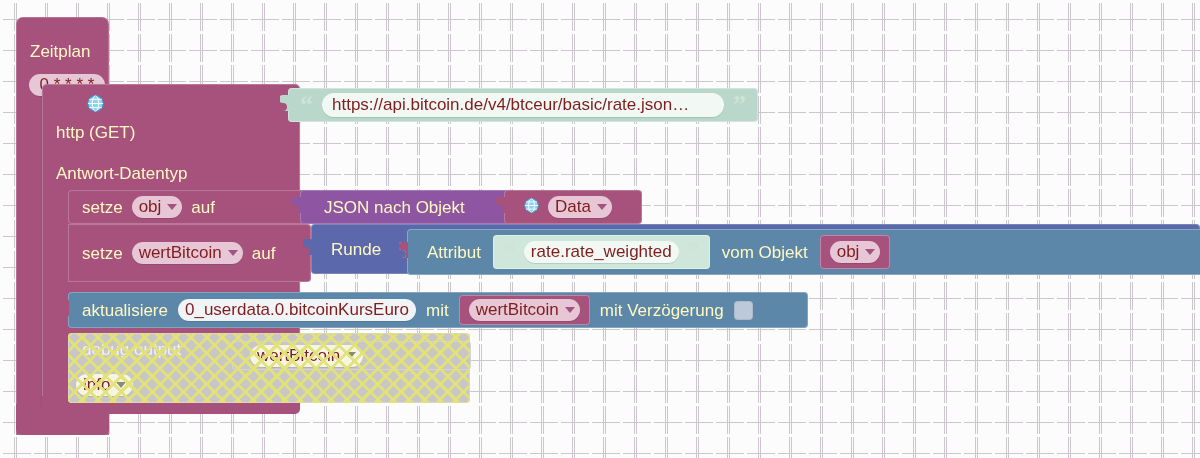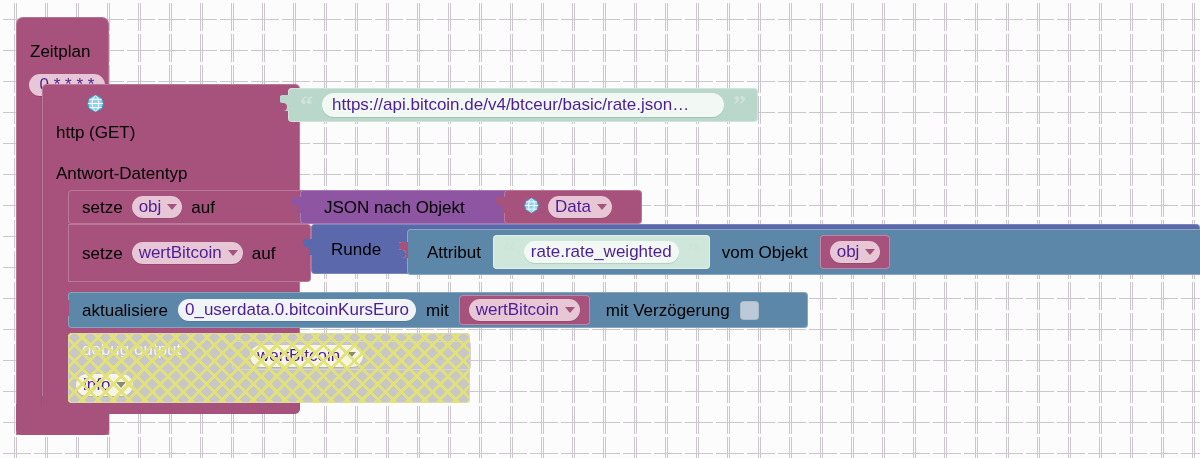--- a/index.html
+++ b/index.html
@@ -32,27 +32,27 @@
     mix-blend-mode:normal;
     -webkit-mask-image:
       repeating-linear-gradient(to right, #000 0 3px, transparent 3px 31px),
       repeating-linear-gradient(to bottom, #000 0 3px, transparent 3px 31px);
     -webkit-mask-composite:xor;
     mask-composite:exclude;
   }
 
   
   .blk{position:absolute;box-sizing:border-box;}
-  .lbl{color:#000000;font-size:17px;line-height:1;white-space:nowrap;}
+  .lbl{color:#fef9c3;font-size:17px;line-height:1;white-space:nowrap;}
 
   
   .field{
     display:inline-flex;align-items:center;justify-content:center;
     background:#e7c6d6;border-radius:12px;padding:2px 7px 3px;
-    color:#4c1d95;font-size:17px;line-height:1;white-space:nowrap;
+    color:#7f1d1d;font-size:17px;line-height:1;white-space:nowrap;
     box-shadow:0 1px 0 rgba(0,0,0,.10);
   }
   .field.lt{background:#f0f4f7;}
   .field.str{background:#f2f9f5;}
   .field.drop{background:#e7c6d6;padding-right:5px;}
   .field.dropyel{background:#f6f5e3;}
   .caret{
     display:inline-block;margin-left:6px;width:0;height:0;
     border-left:5px solid transparent;border-right:5px solid transparent;
     border-top:6px solid #a4547c;
@@ -314,21 +314,21 @@
         <svg width="9" height="20" viewBox="0 0 9 20">
             <path d="M9 0 H3 a4 4 0 0 0 0 8 a4 4 0 0 1 0 8 H9 Z" fill="#a6527c"></path>
           </svg>
       </span>
       <span class="field drop">
         <span>wertBitcoin</span>
           <i class="caret"></i>
       </span>
     </div>
 
-    <span class="lbl" style="margin-left:6px;">mit Verzögerung</span>
+    <span class="lbl" style="">mit Verzögerung</span>
     <span class="cbox"></span>
   </div>
 
   <div class="blk" id="b-debug">
     <div class="dbg-row1">
       <span class="lbl" style="color:#f2f2ee;">debug output</span>
       <div id="b-dbgvar">
         <span class="plug">
           <svg width="9" height="20" viewBox="0 0 9 20">
               <path d="M9 0 H3 a4 4 0 0 0 0 8 a4 4 0 0 1 0 8 H9 Z" fill="#c9c6c6"></path>

